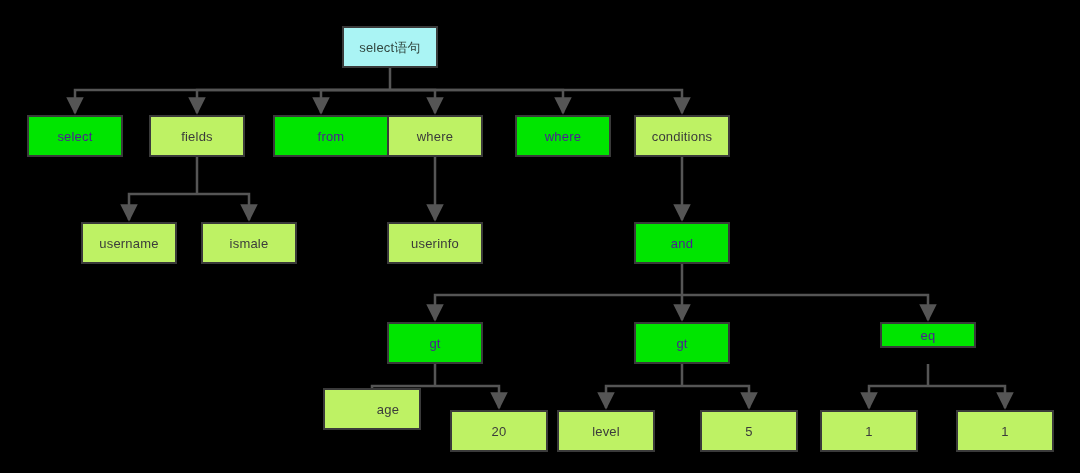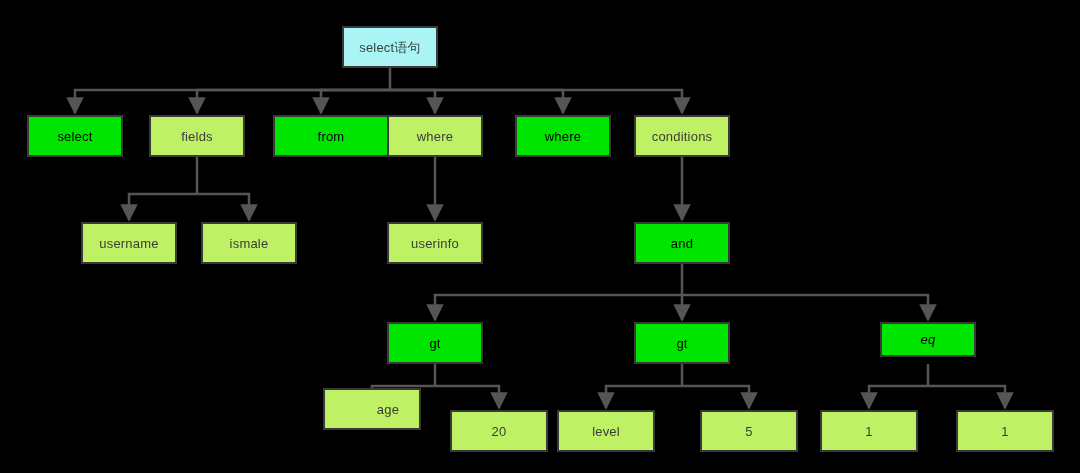--- a/index.html
+++ b/index.html
@@ -36,21 +36,21 @@
     line-height: 1;
     white-space: nowrap;
     z-index: 2;
   }
   .node.white {
     background: #bef264;
     color: #3b3b3b;
   }
   .node.green {
     background: #00e500;
-    color: #000000;
+    color: #4c1d95;
   }
   .node.cyan {
     background: #aaf4f4;
     color: #31463f;
     border-color: #3a3a3a;
   }
   .node-label {
     pointer-events: none;
   }
 </style>
@@ -126,21 +126,21 @@
       </div>
       <div class="node green" style="left: 634px; top: 222px; width: 96px; height: 42px;">
         <span class="node-label">and</span>
       </div>
       <div class="node green" style="left: 387px; top: 322px; width: 96px; height: 42px;">
         <span class="node-label">gt</span>
       </div>
       <div class="node green" style="left: 634px; top: 322px; width: 96px; height: 42px;">
         <span class="node-label">gt</span>
       </div>
-      <div class="node green" style="left: 880px; top: 322px; width: 96px; height: 35px; font-style: italic;">
+      <div class="node green" style="left: 880px; top: 322px; width: 96px; height: 26px;">
         <span class="node-label">eq</span>
       </div>
       <div class="node white" style="left: 323px; top: 388px; width: 98px; height: 42px; padding-left: 32px;">
         <span class="node-label">age</span>
       </div>
       <div class="node white" style="left: 450px; top: 410px; width: 98px; height: 42px;">
         <span class="node-label">20</span>
       </div>
       <div class="node white" style="left: 557px; top: 410px; width: 98px; height: 42px;">
         <span class="node-label">level</span>

